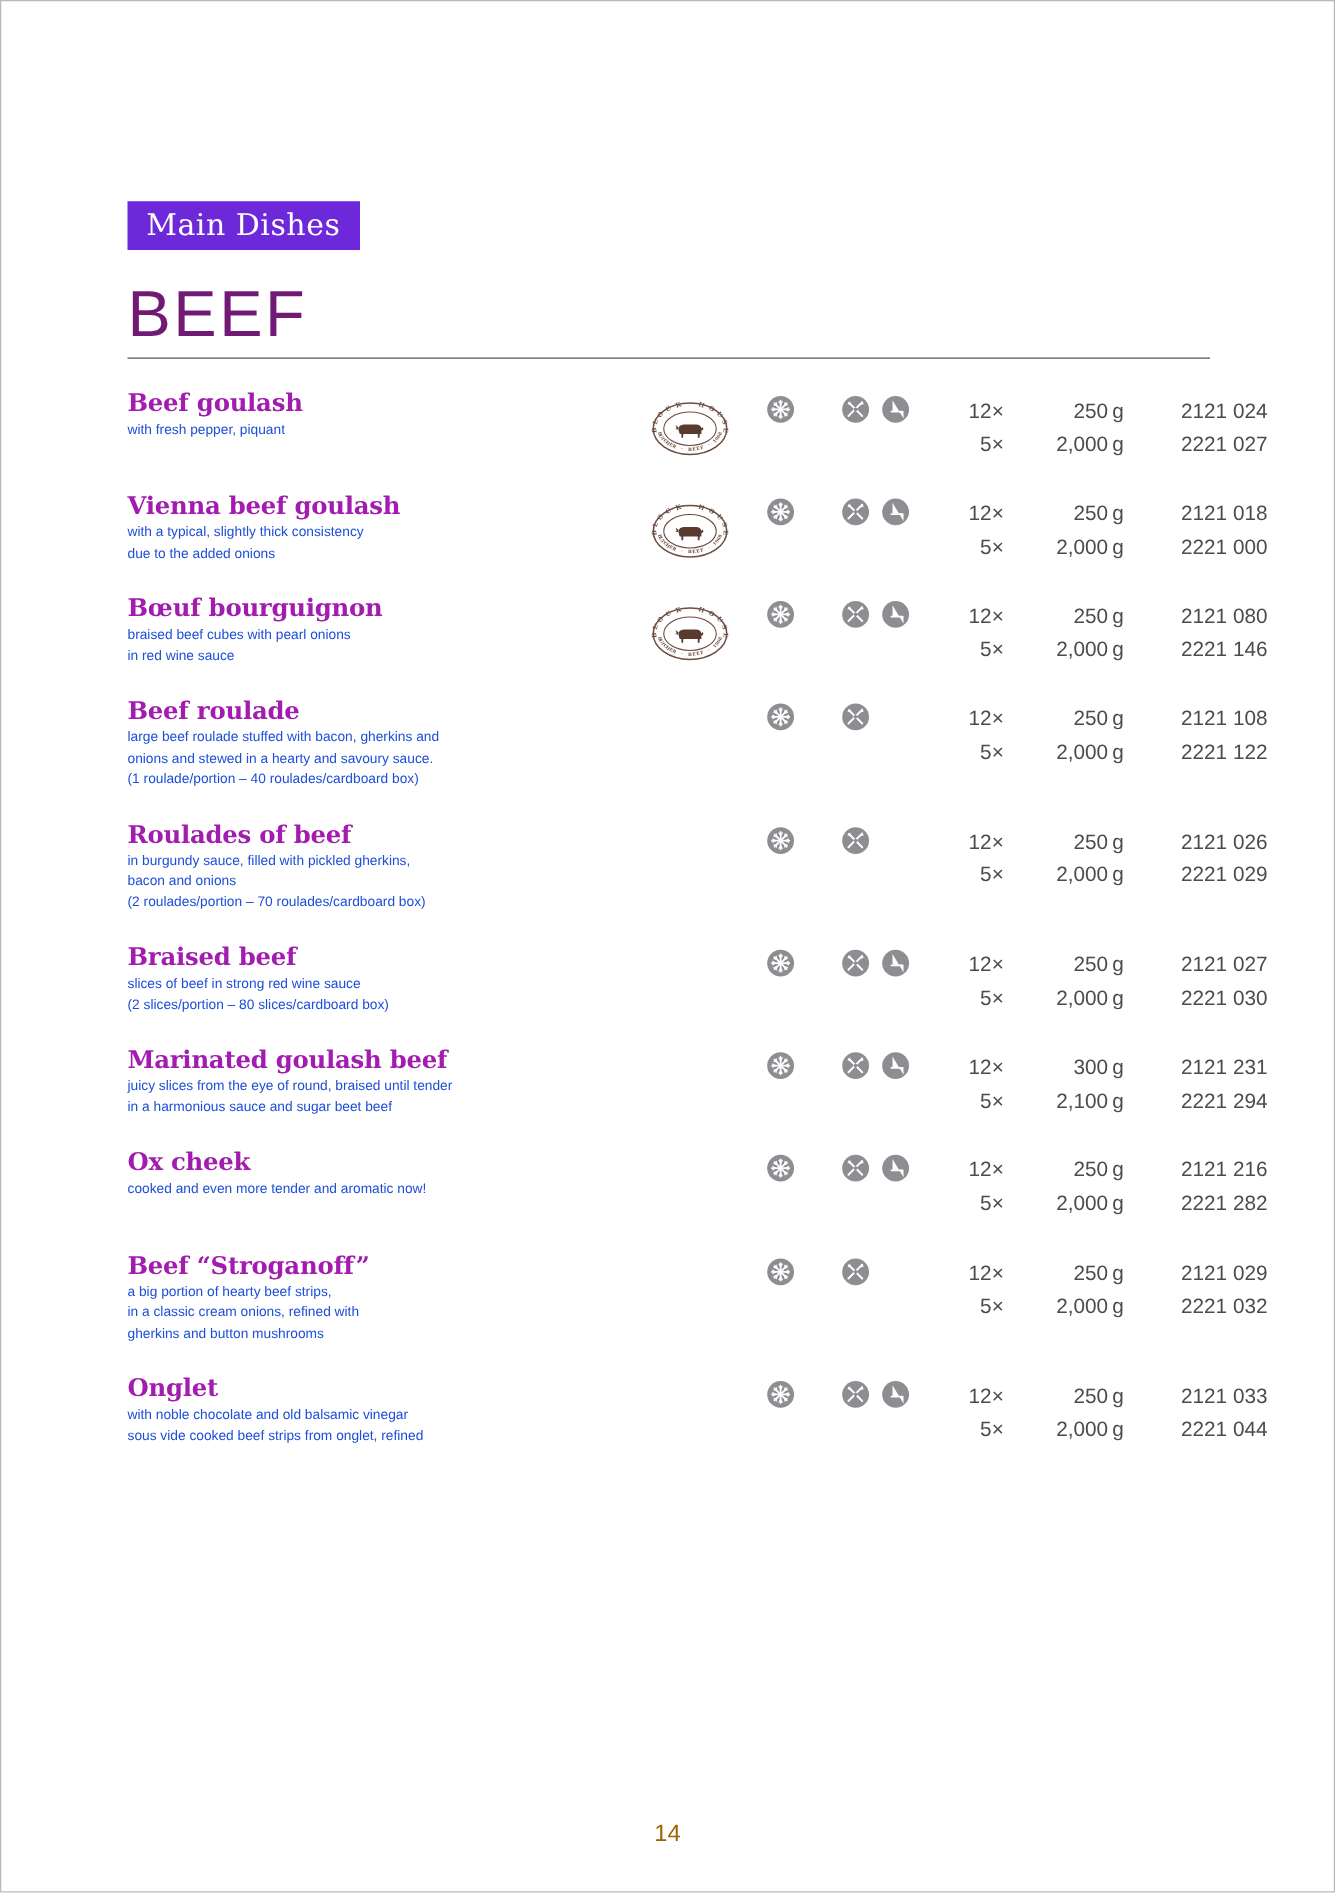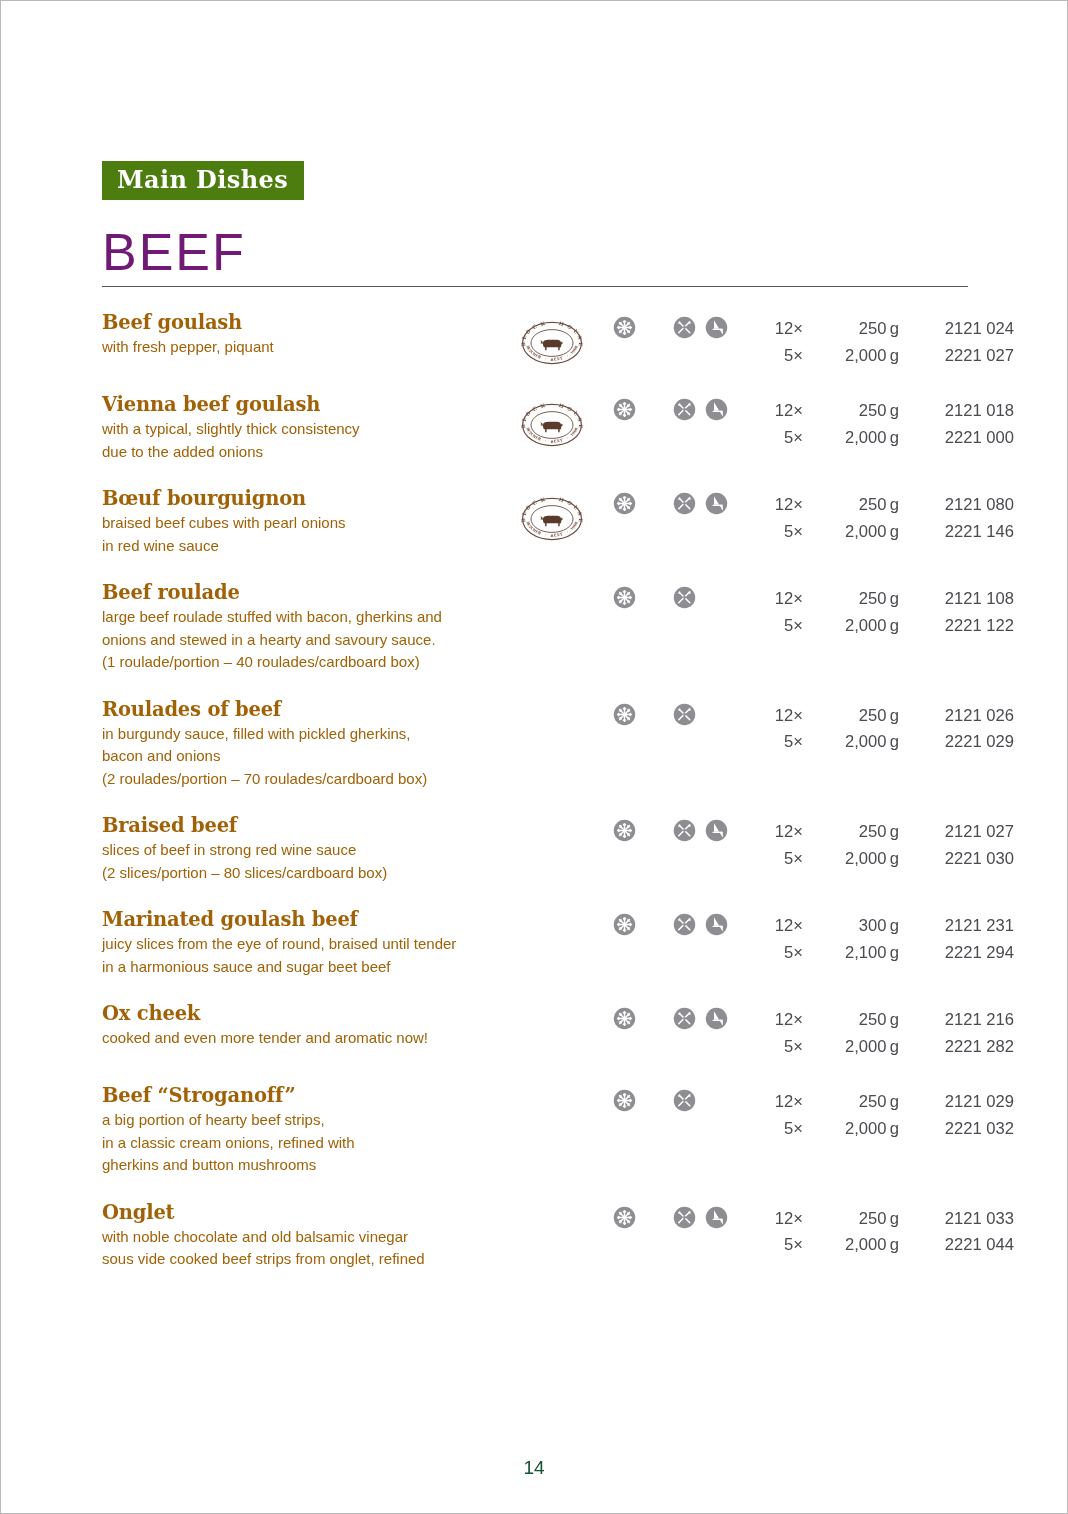--- a/index.html
+++ b/index.html
@@ -25,25 +25,25 @@
   .content {
     position: absolute;
     left: 101px;
     top: 0;
     width: 866px;
   }
 
   
   .section-badge {
     display: inline-block;
-    background: #4d7c0f;
+    background: #6d28d9;
     color: #ffffff;
     font-family: "DejaVu Serif", "Liberation Serif", serif;
     font-size: 24px;
-    font-weight: 700;
+    font-weight: 400;
     letter-spacing: 0.4px;
     padding: 7px 16px 8px 15px;
     margin-top: 160px;
     line-height: 1;
   }
   .section-title {
     color: #701a75;
     font-family: "Liberation Sans", sans-serif;
     font-size: 52px;
     font-weight: 300;
@@ -70,30 +70,30 @@
   }
   .col-text {
     width: 400px;
     flex: 0 0 400px;
     padding-top: 1px;
   }
   .dish-name {
     font-family: "DejaVu Serif", "Liberation Serif", serif;
     font-size: 19.5px;
     font-weight: 700;
-    color: #a16207;
+    color: #a21caf;
     line-height: 1.18;
     letter-spacing: -0.2px;
     white-space: nowrap;
   }
   .dish-desc {
     font-family: "Liberation Sans", sans-serif;
-    font-size: 15px;
+    font-size: 11px;
     font-weight: 400;
-    color: #a16207;
+    color: #1d4ed8;
     line-height: 1.50;
     margin-top: 2px;
     white-space: nowrap;
   }
 
   .col-logo {
     width: 100px;
     flex: 0 0 100px;
     display: flex;
     justify-content: center;
@@ -151,21 +151,21 @@
 
   
   .page-number {
     position: absolute;
     left: 0;
     right: 0;
     top: 1456px;
     text-align: center;
     font-family: "Liberation Sans", sans-serif;
     font-size: 19px;
-    color: #14532d;
+    color: #a16207;
   }
 </style>
 </head>
 <body>
 
 <div class="page">
   <div class="content">
 
     <div class="section-badge">Main Dishes</div>
 

